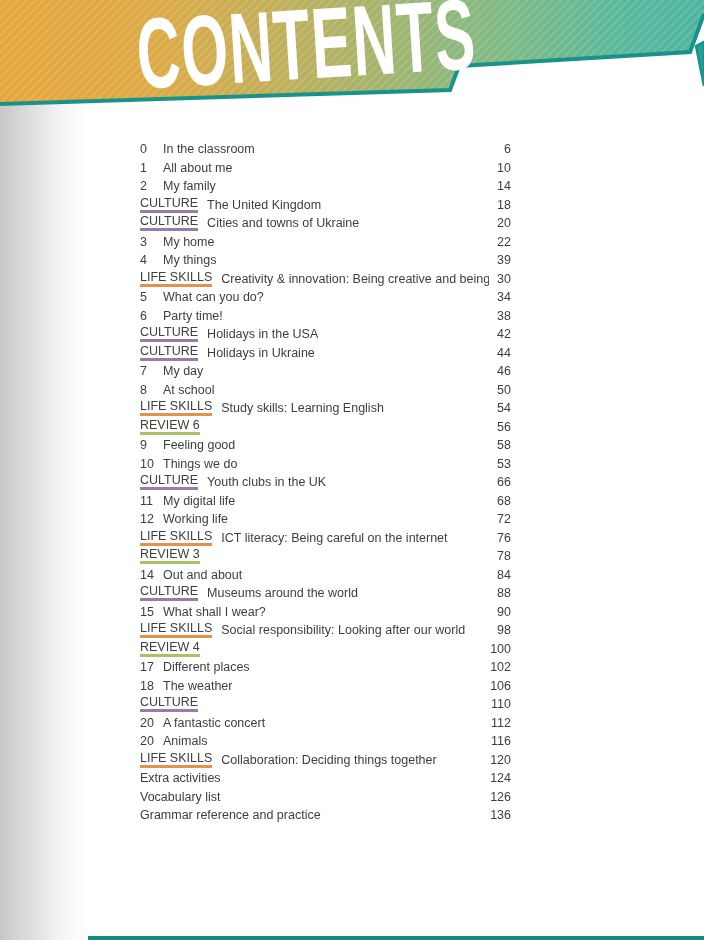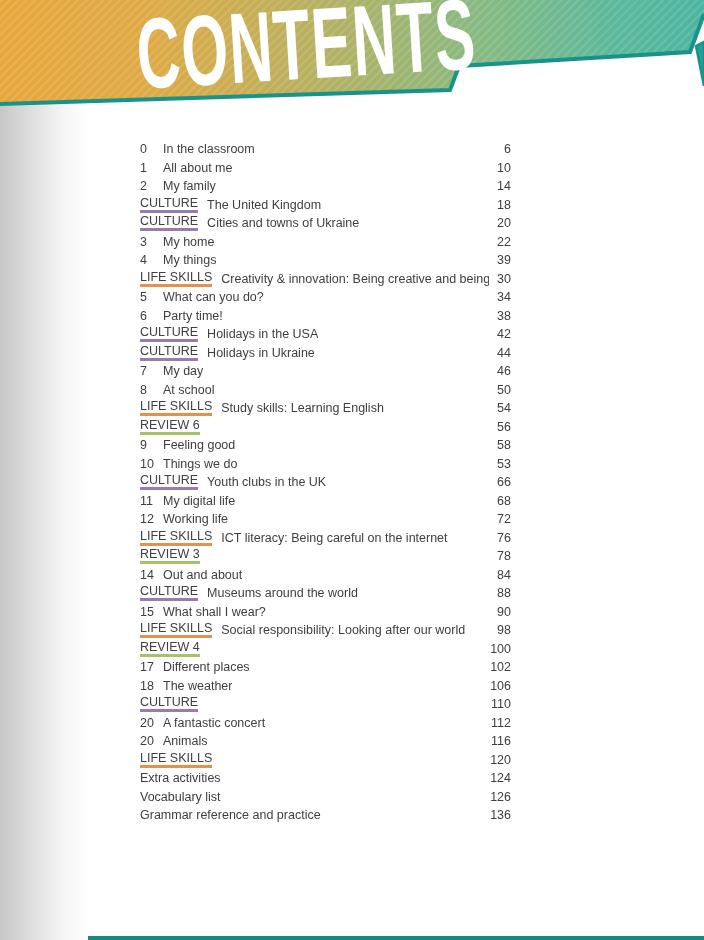--- a/index.html
+++ b/index.html
@@ -226,20 +226,21 @@
         <span class="title">A fantastic concert</span>
         <span class="pg">112</span>
       </div>
       <div class="row">
         <span class="num">20</span>
         <span class="title">Animals</span>
         <span class="pg">116</span>
       </div>
       <div class="row">
         <span class="label" style="border-bottom-color: rgb(226, 146, 77);">LIFE SKILLS</span>
+        <span class="title">Collaboration: Deciding things together</span>
         <span class="pg">120</span>
       </div>
       <div class="row">
         <span class="title">Extra activities</span>
         <span class="pg">124</span>
       </div>
       <div class="row">
         <span class="title">Vocabulary list</span>
         <span class="pg">126</span>
       </div>

